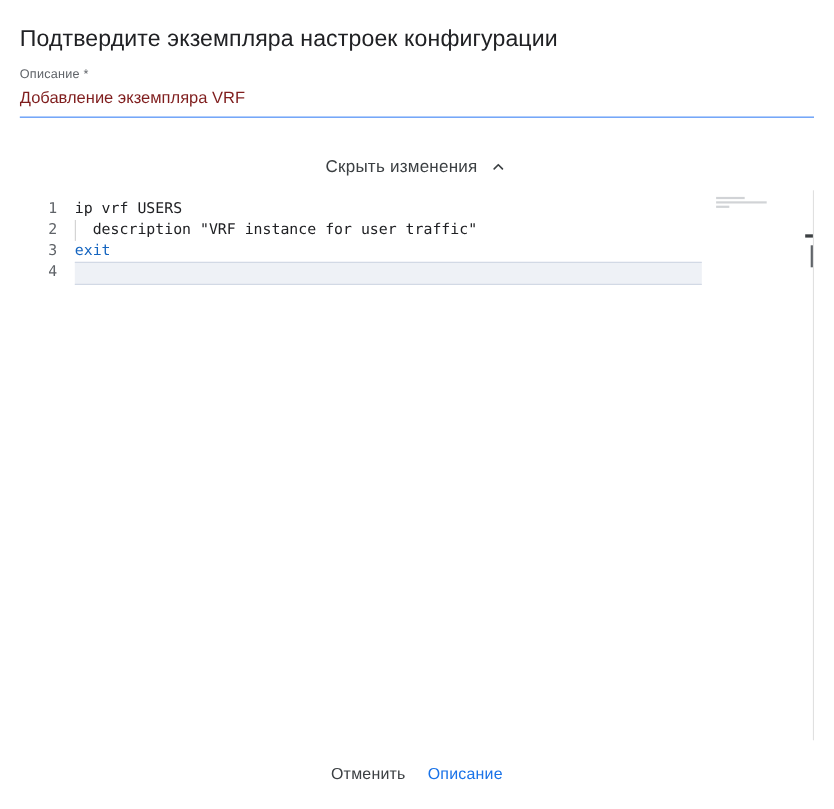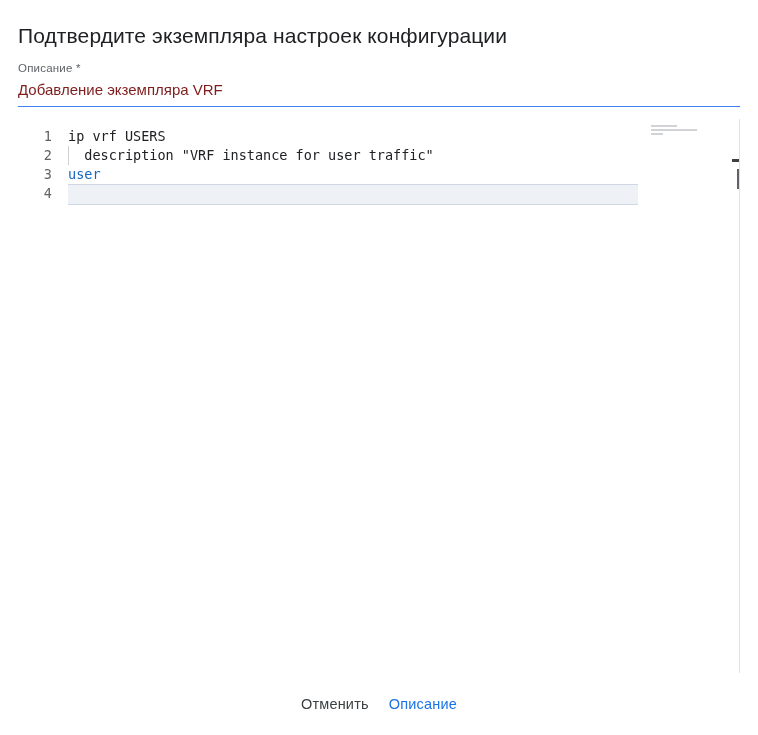--- a/index.html
+++ b/index.html
@@ -201,33 +201,41 @@
 
 <div class="dialog">
 
   <div class="dialog-title">Подтвердите экземпляра настроек конфигурации</div>
 
   <div class="field-wrap">
     <div class="field-label">Описание *</div>
     <input class="field-input" type="text" value="Добавление экземпляра VRF" style="">
   </div>
 
+  <div class="toggle-row">
+    <span class="toggle-label">Скрыть изменения</span>
+    <span class="chev">
+      <svg width="18" height="18" viewBox="0 0 24 24">
+          <path d="M7 14l5-5 5 5" fill="none" stroke="#3c4043" stroke-width="2" stroke-linecap="round" stroke-linejoin="round"></path>
+        </svg>
+    </span>
+  </div>
 
   <div class="code-area">
     <div class="code-inner">
       <div class="gutter">
         <div>1</div>
         <div>2</div>
         <div>3</div>
         <div>4</div>
       </div>
       <div class="code-lines">
         <div class="cline">ip vrf USERS</div>
         <div class="cline indent">  description "VRF instance for user traffic"</div>
-        <div class="cline kw">user</div>
+        <div class="cline kw">exit</div>
         <div class="cursor-line"></div>
       </div>
     </div>
     <div class="minimap">
       <i class="m1"></i>
         <i class="m2"></i>
         <i class="m3"></i>
     </div>
     <div class="scroll-track"></div>
     <div class="scroll-thumb"></div>

